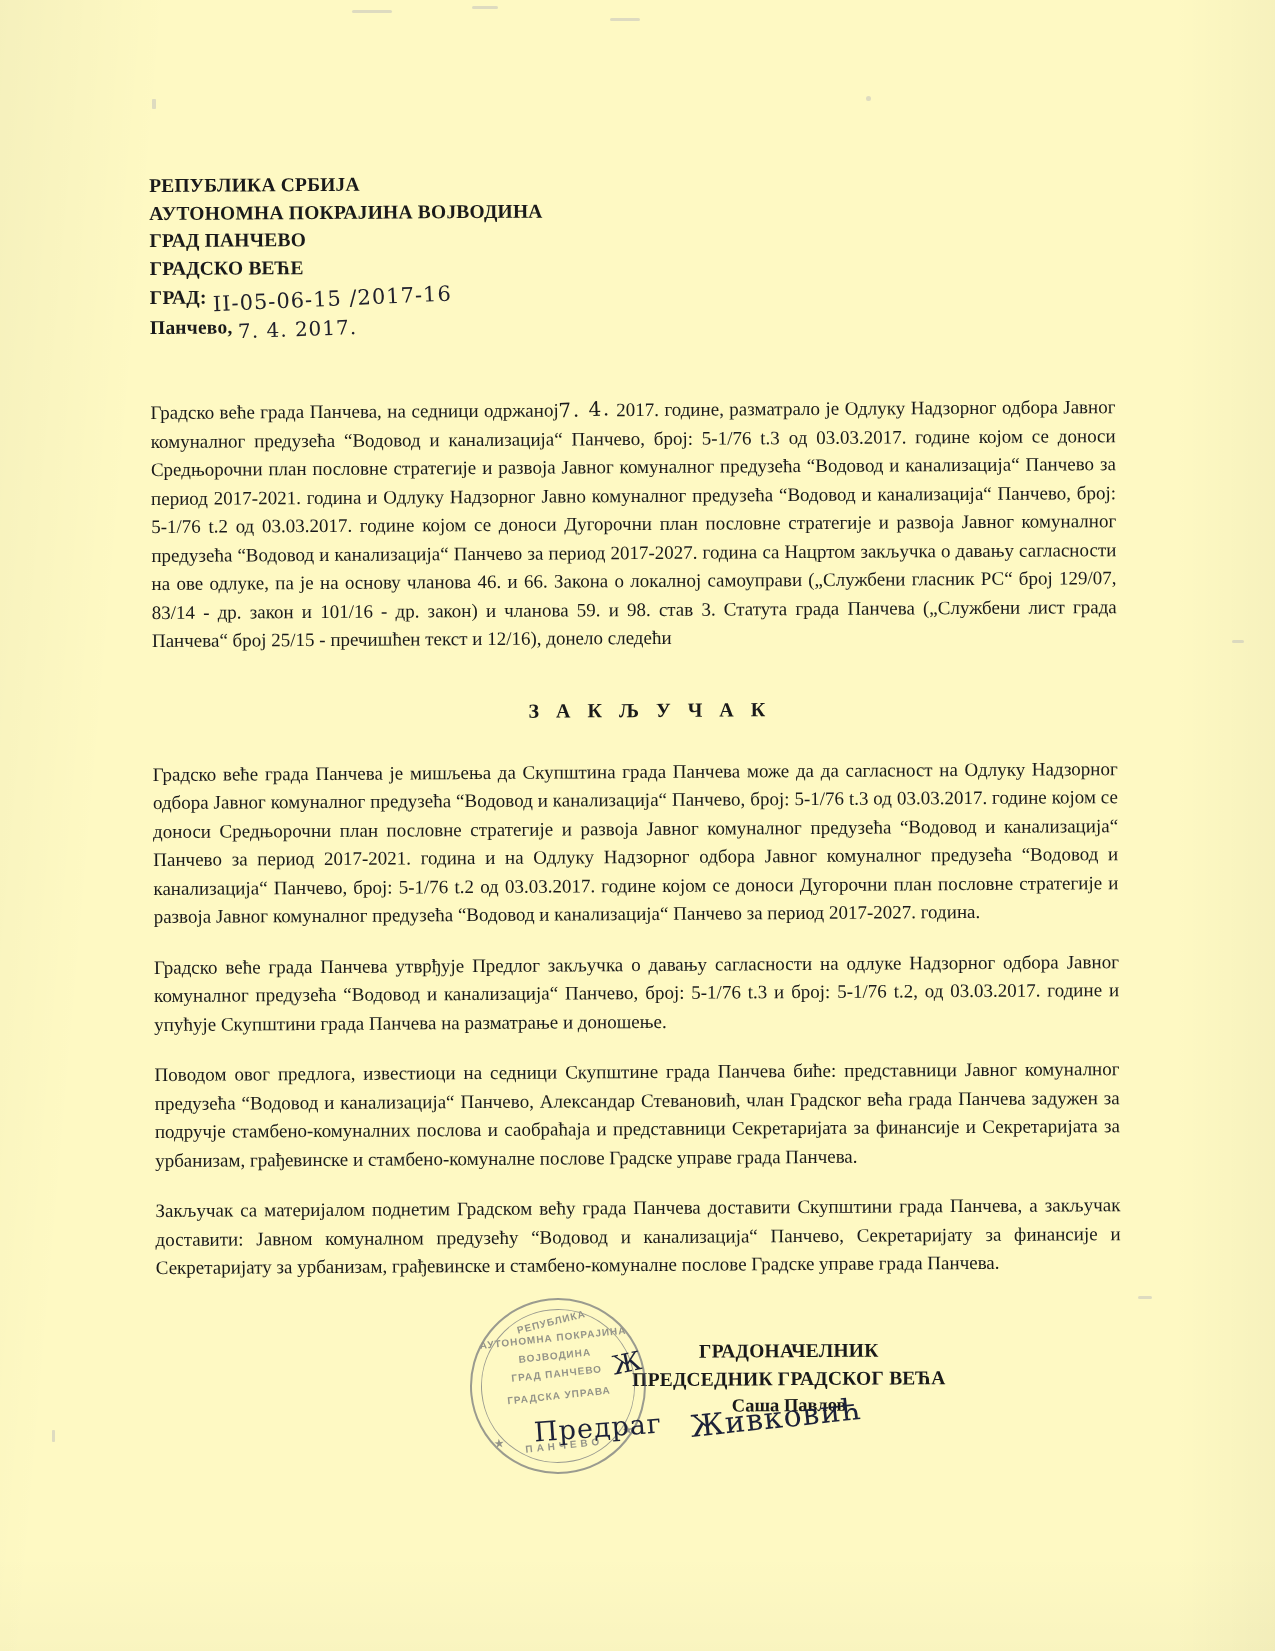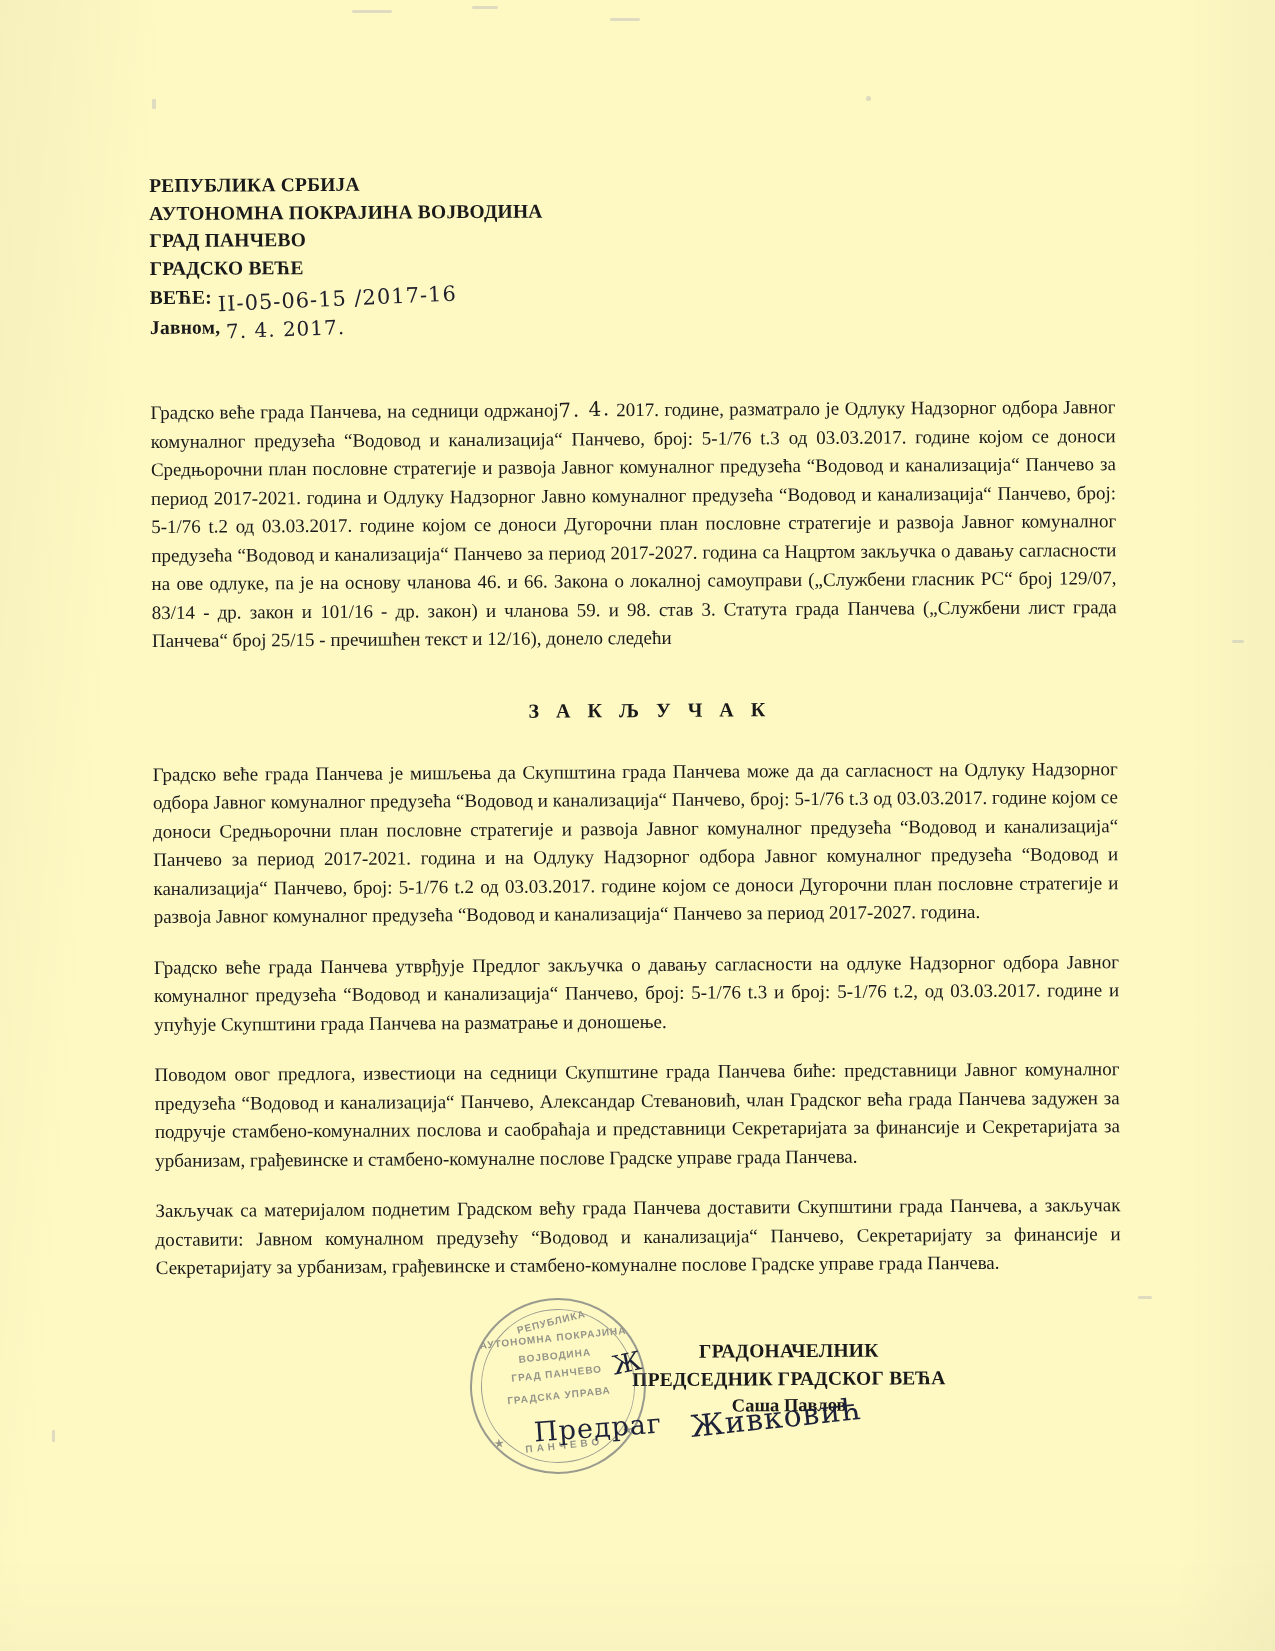--- a/index.html
+++ b/index.html
@@ -193,25 +193,25 @@
 <div class="page">
 
   <div class="content">
 
     <div class="header">
       <div class="line">РЕПУБЛИКА СРБИЈА</div>
       <div class="line">АУТОНОМНА ПОКРАЈИНА ВОЈВОДИНА</div>
       <div class="line">ГРАД ПАНЧЕВО</div>
       <div class="line">ГРАДСКО ВЕЋЕ</div>
       <div class="line hand-line">
-        <span>ВЕЋЕ:</span>
+        <span>ГРАД:</span>
         <span class="handwriting">II-05-06-15 /2017-16</span>
       </div>
       <div class="line hand-line">
-        <span>Јавном,</span>
+        <span>Панчево,</span>
         <span class="handwriting small">7. 4. 2017.</span>
       </div>
     </div>
 
     <div class="para first">
       <span>Градско веће града Панчева, на седници одржаној</span><span class="inline-hand">7. 4.</span>
       <span>2017. године, разматрало је Одлуку Надзорног одбора Јавног комуналног предузећа “Водовод и канализација“ Панчево, број: 5-1/76 t.3 од 03.03.2017. године којом се доноси Средњорочни план пословне стратегије и развоја Јавног комуналног предузећа “Водовод и канализација“ Панчево за период 2017-2021. година и Одлуку Надзорног Јавно комуналног предузећа “Водовод и канализација“ Панчево, број: 5-1/76 t.2 од 03.03.2017. године којом се доноси Дугорочни план пословне стратегије и развоја Јавног комуналног предузећа “Водовод и канализација“ Панчево за период 2017-2027. година са Нацртом закључка о давању сагласности на ове одлуке, па је на основу чланова 46. и 66. Закона о локалној самоуправи („Службени гласник РС“ број 129/07, 83/14 - др. закон и 101/16 - др. закон) и чланова 59. и 98. став 3. Статута града Панчева („Службени лист града Панчева“ број 25/15 - пречишћен текст и 12/16), донело следећи</span>
     </div>
 
     <div class="doc-title">З А К Љ У Ч А К</div>

